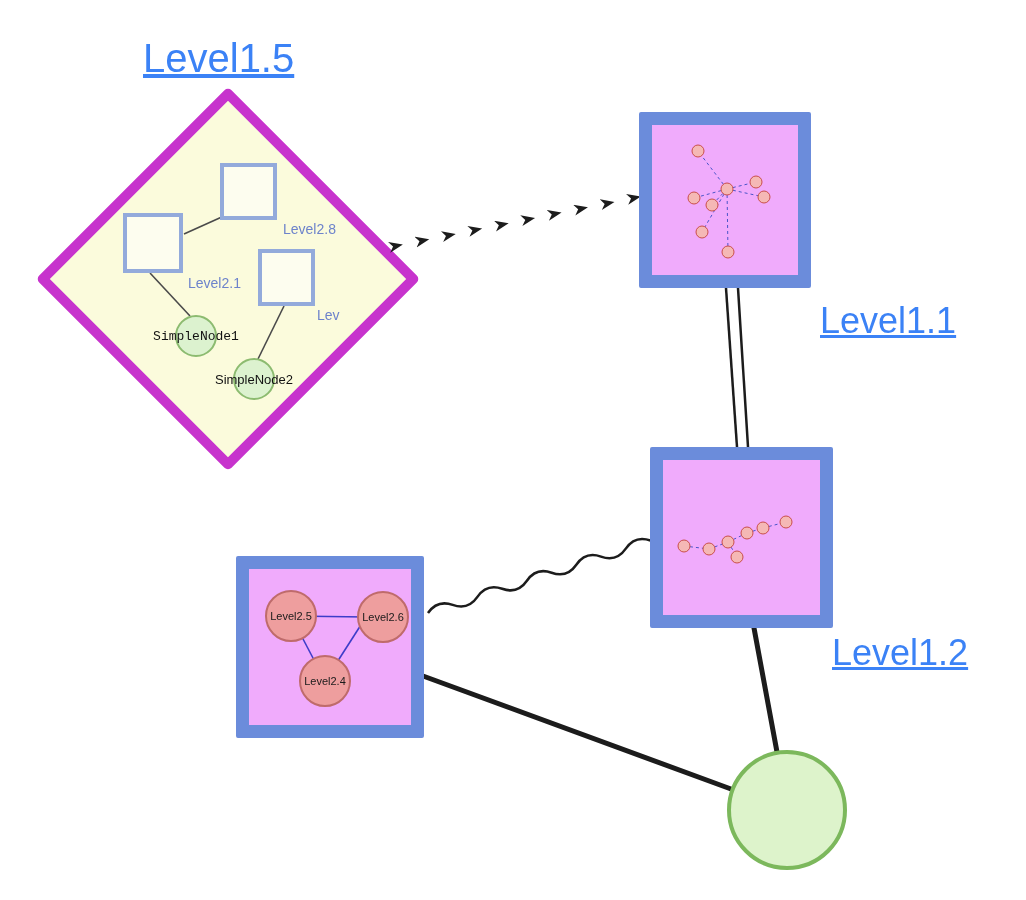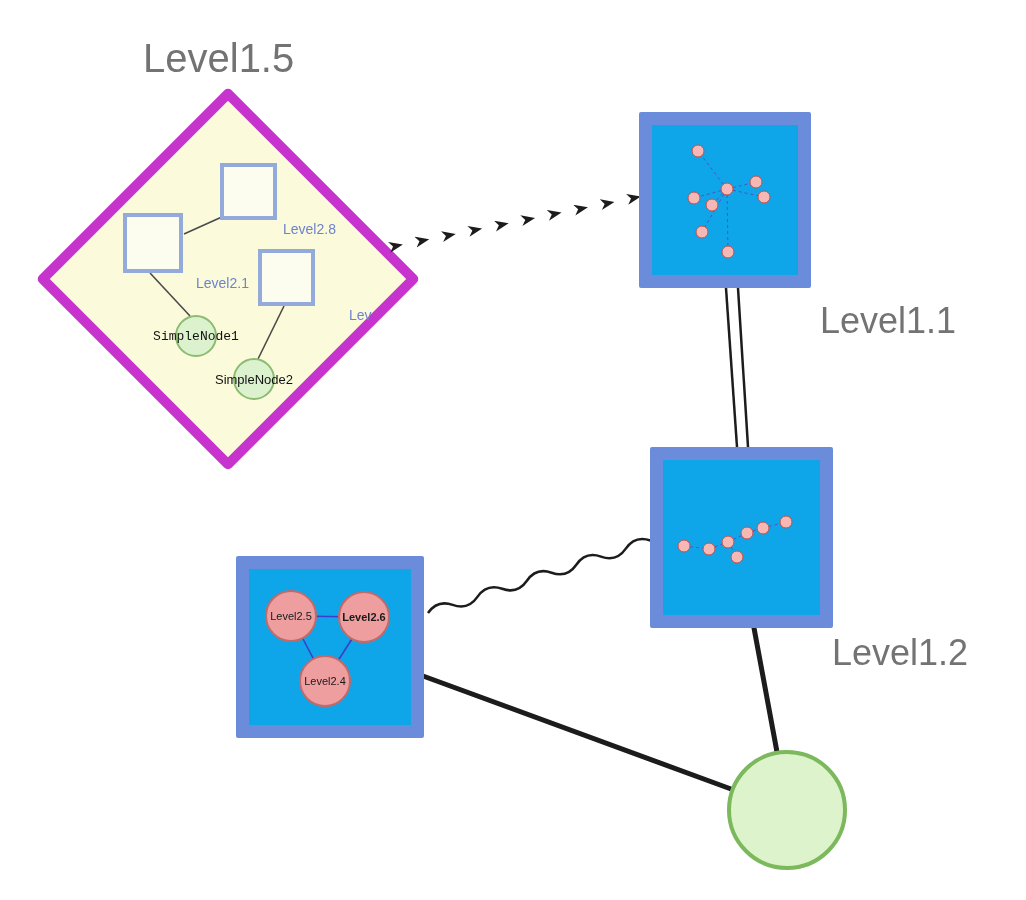--- a/index.html
+++ b/index.html
@@ -16,21 +16,21 @@
     transform:rotate(45deg); z-index:5;
   }
   #diamond-content { position:absolute; left:0; top:0; width:1026px; height:900px; z-index:20; }
 
   .inner-square { position:absolute; background:#fdfdef; border:4px solid #93aadb; }
   .inner-square-label { position:absolute; color:#6d83cb; font-size:14px; white-space:nowrap; }
   .simple-node { position:absolute; border-radius:50%; background:#dcf2cf; border:2px solid #8cbb70; }
   .simple-node-label { position:absolute; color:#111; font-size:13px; white-space:nowrap; transform:translateX(-50%); }
 
   
-  .group-box { position:absolute; background:#0ea5e9; border:13px solid #6b8cdb; border-radius:2px; z-index:20; }
+  .group-box { position:absolute; background:#f0abfc; border:13px solid #6b8cdb; border-radius:2px; z-index:20; }
   .group-box svg { display:block; position:absolute; left:0; top:0; }
   #box-11 { left:639px; top:112px; width:172px; height:176px; }
   #box-12 { left:650px; top:447px; width:183px; height:181px; }
   #box-13 { left:236px; top:556px; width:188px; height:182px; }
   #level13-content { position:relative; width:100%; height:100%; }
 
   .member-circle {
     position:absolute; border-radius:50%; background:#ee9e9e; border:2px solid #bf6b6b;
     display:flex; align-items:center; justify-content:center; overflow:hidden;
     font-size:11px; color:#1a1a1a; z-index:2; white-space:nowrap;
@@ -39,21 +39,21 @@
   
   #level14-circle {
     position:absolute; left:727px; top:750px; width:120px; height:120px;
     border-radius:50%; background:#ddf3cb; border:4px solid #7cb85c; z-index:20;
   }
   #level14-label {
     position:absolute; left:705px; top:791px; color:#000; font-size:38px;
     white-space:nowrap; z-index:30;
   }
 
-  .main-label { position:absolute; color:#737373; font-size:36px; white-space:nowrap; z-index:30; }
+  .main-label { position:absolute; color:#3b82f6; font-size:36px; white-space:nowrap; z-index:30;text-decoration:underline; }
   #label-level15 { left:143px; top:36px; font-size:40px; }
   #label-level11 { left:820px; top:300px;text-align:center; }
   #label-level12 { left:832px; top:632px; }
   #label-level13 { left:421px; top:742px; }
 </style>
 </head>
 <body>
 
 <div id="canvas">
 
@@ -73,23 +73,23 @@
       <line x1="754" y1="628" x2="777" y2="752" stroke="#1c1c1c" stroke-width="5" stroke-linecap="round"></line>
       <line x1="224" y1="216" x2="184" y2="234" stroke="#4a4a4a" stroke-width="1.6"></line>
       <line x1="150" y1="273" x2="190" y2="316" stroke="#4a4a4a" stroke-width="1.6"></line>
       <line x1="284" y1="306" x2="258" y2="359" stroke="#4a4a4a" stroke-width="1.6"></line>
     </svg>
 
   <div id="diamond-content">
       <div class="inner-square" style="left: 220px; top: 163px; width: 57px; height: 57px;"></div>
       <span class="inner-square-label" style="left: 283px; top: 221px;">Level2.8</span>
       <div class="inner-square" style="left: 123px; top: 213px; width: 60px; height: 60px;"></div>
-      <span class="inner-square-label" style="left: 196px; top: 275px;">Level2.1</span>
+      <span class="inner-square-label" style="left: 188px; top: 275px;">Level2.1</span>
       <div class="inner-square" style="left: 258px; top: 249px; width: 57px; height: 57px;"></div>
-      <span class="inner-square-label" style="left: 317px; top: 307px; margin-left: 32px;">Lev</span>
+      <span class="inner-square-label" style="left: 317px; top: 307px;">Lev</span>
       <div class="simple-node" style="left: 175px; top: 315px; width: 42px; height: 42px;"></div>
       <span class="simple-node-label" style="left: 196px; top: 329px; font-family: Liberation Mono, monospace;">SimpleNode1</span>
       <div class="simple-node" style="left: 233px; top: 358px; width: 42px; height: 42px;"></div>
       <span class="simple-node-label" style="left: 254px; top: 372px;">SimpleNode2</span>
     </div>
 
   <div class="main-label" id="label-level15">Level1.5</div>
 
   <div class="group-box" id="box-11">
     <svg id="mini-11" width="146" height="150">
@@ -132,20 +132,20 @@
   <div class="main-label" id="label-level12">Level1.2</div>
 
   <div class="group-box" id="box-13">
     <div id="level13-content">
       <svg id="mini-13" width="162" height="156">
           <line x1="42" y1="47" x2="117" y2="48" stroke="#3d3dc9" stroke-width="1.6"></line>
           <line x1="117" y1="48" x2="76" y2="112" stroke="#3d3dc9" stroke-width="1.6"></line>
           <line x1="42" y1="47" x2="76" y2="112" stroke="#3d3dc9" stroke-width="1.6"></line>
         </svg>
     <div class="member-circle" style="left: 16px; top: 21px; width: 52px; height: 52px;">Level2.5</div>
-        <div class="member-circle" style="left: 89px; top: 22px; width: 52px; height: 52px; font-weight: bold;">Level2.6</div>
+        <div class="member-circle" style="left: 108px; top: 22px; width: 52px; height: 52px;">Level2.6</div>
         <div class="member-circle" style="left: 50px; top: 86px; width: 52px; height: 52px;">Level2.4</div>
       </div>
   </div>
 
   <div id="level14-circle"></div>
 
 </div>
 
 </body></html>

